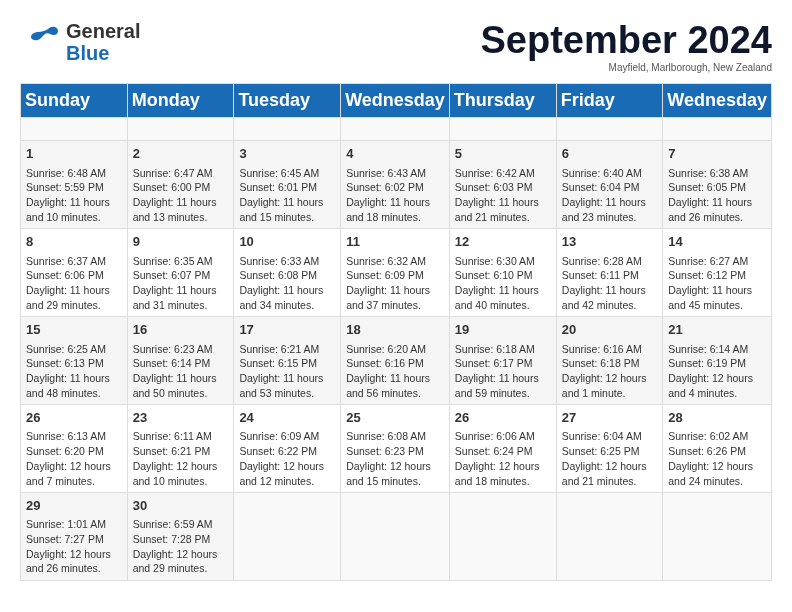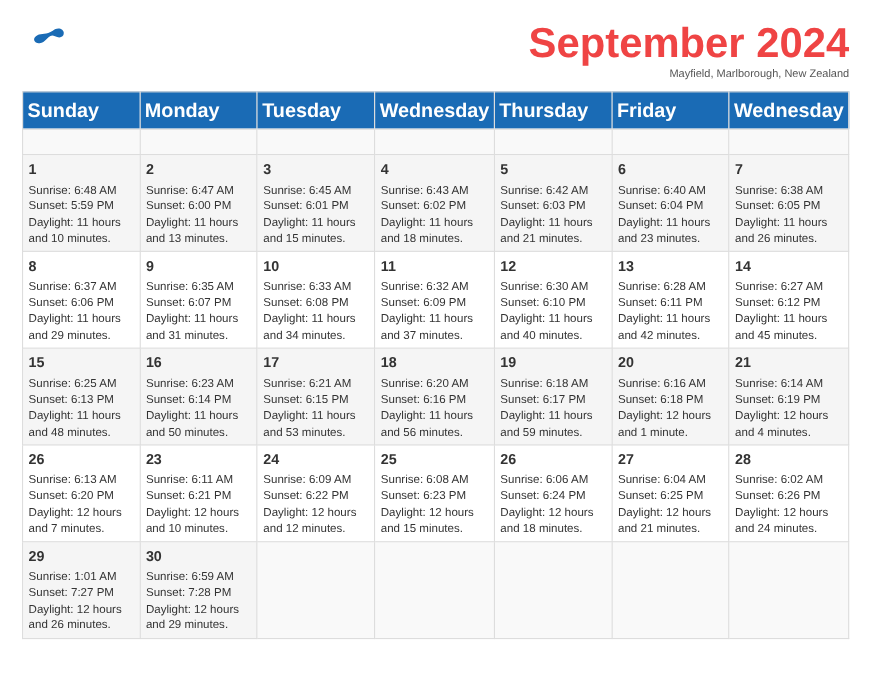--- a/index.html
+++ b/index.html
@@ -15,21 +15,21 @@
       justify-content: space-between;
       align-items: flex-start;
       margin-bottom: 10px;
     }
     .title-block {
       text-align: right;
     }
     .month-title {
       font-size: 38px;
       font-weight: bold;
-      color: #ef4444;
+      color: #0f172a;
       line-height: 1.1;
     }
     .location {
       font-size: 10px;
       color: #555;
     }
     table {
       width: 100%;
       border-collapse: collapse;
       font-size: 10.5px;
@@ -73,20 +73,26 @@
   </style>
 </head>
 <body>
 
 <div class="header">
   <div class="logo-wrapper">
     <svg width="42" height="42" viewBox="0 0 42 42">
 
       <path d="M28 8 C32 4, 38 6, 38 10 C38 14, 34 15, 30 13 C26 11, 24 14, 22 16 C20 18, 18 20, 14 19 C10 18, 10 14, 14 12 C18 10, 22 12, 28 8Z" fill="#1a6bb5"></path>
     </svg>
+    <div>
+      <div style="font-size:20px;font-weight:bold;color:#333;line-height:1.1;">
+        <span style="color:#333;">General</span><br>
+        <span style="color:#1a6bb5;">Blue</span>
+      </div>
+    </div>
   </div>
   <div class="title-block">
     <div class="month-title">September 2024</div>
     <div class="location">Mayfield, Marlborough, New Zealand</div>
   </div>
 </div>
 
 <table>
   <thead>
     <tr>

